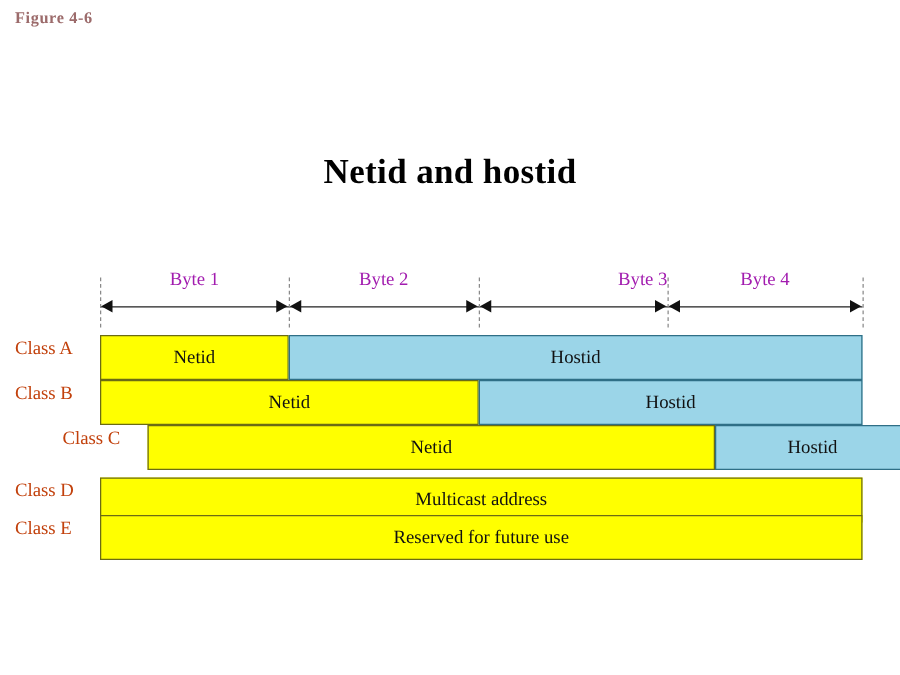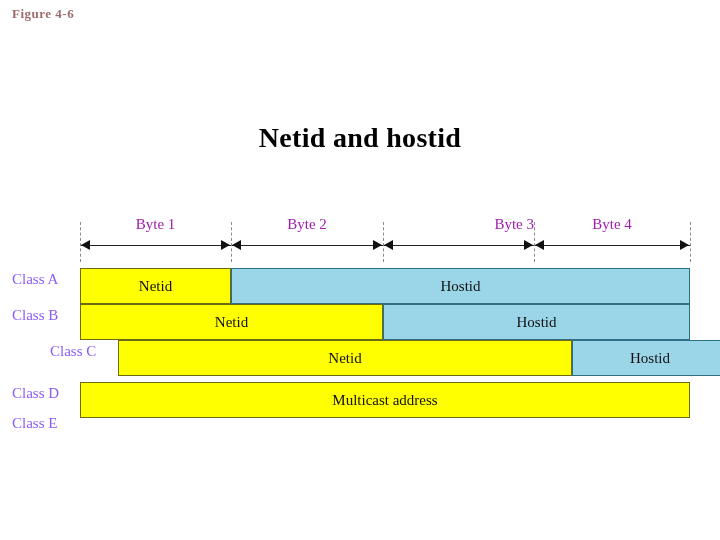--- a/index.html
+++ b/index.html
@@ -110,21 +110,21 @@
     height: 26px;
   }
   .class-name {
     position: absolute;
     left: 12px;
     top: 3px;
     width: 62px;
     text-align: left;
     font-family: "Liberation Serif", serif;
     font-size: 15px;
-    color: #8b5cf6;
+    color: #c2410c;
     white-space: nowrap;
   }
   .bar {
     position: absolute;
     top: 0;
     height: 36px;
     box-sizing: border-box;
     border: 1px solid #3a3a20;
     display: flex;
     align-items: center;
@@ -209,16 +209,19 @@
         </div>
       </div>
       <div class="class-row" style="top: 382px;">
         <div class="class-name">Class D</div>
         <div class="bar netid" style="left: 80px; width: 610px;">
           <span class="bar-label">Multicast address</span>
         </div>
       </div>
       <div class="class-row" style="top: 412px;">
         <div class="class-name">Class E</div>
+        <div class="bar netid" style="left: 80px; width: 610px;">
+          <span class="bar-label">Reserved for future use</span>
+        </div>
       </div>
     </div>
 
 </div>
 
 </body></html>

